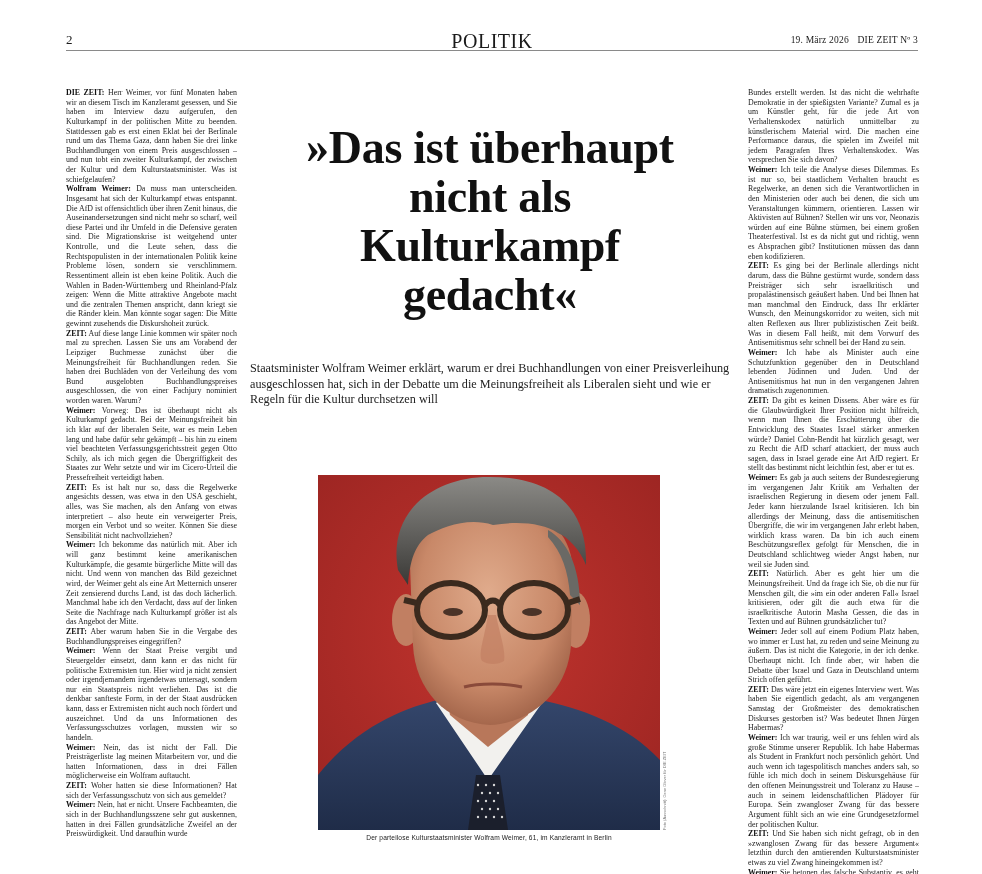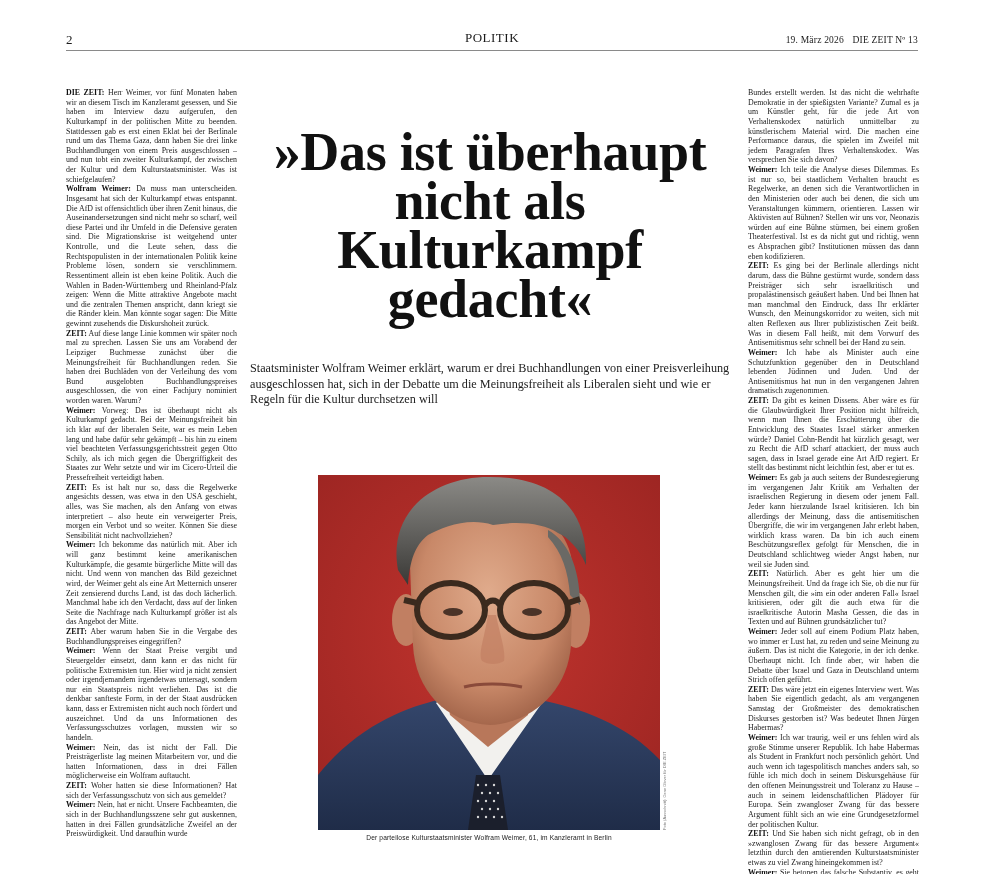--- a/index.html
+++ b/index.html
@@ -1,47 +1,47 @@
 <!DOCTYPE html>
 <html><head>
 <meta charset="utf-8">
 <style>
   html, body { margin: 0; padding: 0; background: #ffffff; }
   body { width: 982px; height: 874px; position: relative; overflow: hidden; color: #1a1a1a; font-family: "Liberation Serif", "DejaVu Serif", serif; }
   .page-header { position: absolute; left: 66px; top: 30px; width: 852px; height: 20px; border-bottom: 1px solid #8a8a8a; }
   .page-num { position: absolute; left: 0; top: 2px; font-size: 13px; }
-  .section { position: absolute; left: 0; right: 0; top: 0; text-align: center; font-size: 13px; letter-spacing: 0.5px; }
+  .section { position: absolute; left: 0; right: 0; top: 0; text-align: center; font-size: 20px; letter-spacing: 0.5px; }
   .issue { position: absolute; right: 0; top: 5px; font-size: 9.5px; letter-spacing: 0.2px; }
   .issue span + span { margin-left: 6px; }
 
   .col { position: absolute; top: 88px; width: 171px; font-size: 7.9px; line-height: 9.62px; text-align: justify; hyphens: auto; color: #222; }
   .col.left { left: 66px; }
   .col.right { left: 748px; }
   .col p { margin: 0; }
   .col b { font-weight: bold; color: #111; }
 
-  .headline { position: absolute; left: 262px; width: 456px; top: 92px; text-align: center; font-size: 54px; line-height: 49px; color: #111; letter-spacing: -0.3px; }
+  .headline { position: absolute; left: 262px; width: 456px; top: 92px; text-align: center; font-size: 46px; line-height: 49px; color: #111; letter-spacing: -0.3px; }
   .headline span { display: block; }
   .subhead { position: absolute; left: 250px; width: 480px; top: 349px; text-align: left; font-size: 12.2px; line-height: 15.5px; color: #222; }
 
   .photo { position: absolute; left: 318px; top: 475px; width: 342px; height: 355px; overflow: hidden; background: #b02a26; }
   .photo svg { display: block; }
   .photo-credit { position: absolute; left: 662px; top: 740px; width: 8px; height: 90px; }
   .photo-credit span { display: block; transform: rotate(-90deg); transform-origin: left top; position: absolute; left: 0; top: 90px; white-space: nowrap; font-family: "Liberation Sans", sans-serif; font-size: 4px; color: #777; }
   .caption { position: absolute; left: 318px; width: 342px; top: 834px; text-align: center; font-family: "Liberation Sans", "DejaVu Sans", sans-serif; font-size: 6.6px; color: #222; letter-spacing: 0.15px; }
 </style>
 </head>
 <body>
 
 <header class="page-header">
   <span class="page-num">2</span>
   <div class="section">POLITIK</div>
   <div class="issue">
     <span>19. März 2026</span>
-    <span>DIE ZEIT Nº 13</span>
+    <span>DIE ZEIT Nº 3</span>
   </div>
 </header>
 
 <div class="col left">
   <p><b>DIE ZEIT:</b><span> Herr Weimer, vor fünf Monaten haben wir an diesem Tisch im Kanzleramt gesessen, und Sie haben im Interview dazu aufgerufen, den Kulturkampf in der politischen Mitte zu beenden. Stattdessen gab es erst einen Eklat bei der Berlinale rund um das Thema Gaza, dann haben Sie drei linke Buchhandlungen von einem Preis ausgeschlossen – und nun tobt ein zweiter Kulturkampf, der zwischen der Kultur und dem Kulturstaatsminister. Was ist schiefgelaufen?</span></p>
   <p><b>Wolfram Weimer:</b><span> Da muss man unterscheiden. Insgesamt hat sich der Kulturkampf etwas entspannt. Die AfD ist offensichtlich über ihren Zenit hinaus, die Auseinandersetzungen sind nicht mehr so scharf, weil diese Partei und ihr Umfeld in die Defensive geraten sind. Die Migrationskrise ist weitgehend unter Kontrolle, und die Leute sehen, dass die Rechtspopulisten in der internationalen Politik keine Probleme lösen, sondern sie verschlimmern. Ressentiment allein ist eben keine Politik. Auch die Wahlen in Baden-Württemberg und Rheinland-Pfalz zeigen: Wenn die Mitte attraktive Angebote macht und die zentralen Themen anspricht, dann kriegt sie die Ränder klein. Man könnte sogar sagen: Die Mitte gewinnt zusehends die Diskurshoheit zurück.</span></p>
   <p><b>ZEIT:</b><span> Auf diese lange Linie kommen wir später noch mal zu sprechen. Lassen Sie uns am Vorabend der Leipziger Buchmesse zunächst über die Meinungsfreiheit für Buchhandlungen reden. Sie haben drei Buchläden von der Verleihung des vom Bund ausgelobten Buchhandlungspreises ausgeschlossen, die von einer Fachjury nominiert worden waren. Warum?</span></p>
   <p><b>Weimer:</b><span> Vorweg: Das ist überhaupt nicht als Kulturkampf gedacht. Bei der Meinungsfreiheit bin ich klar auf der liberalen Seite, war es mein Leben lang und habe dafür sehr gekämpft – bis hin zu einem viel beachteten Verfassungsgerichtsstreit gegen Otto Schily, als ich mich gegen die Übergriffigkeit des Staates zur Wehr setzte und wir im Cicero-Urteil die Pressefreiheit verteidigt haben.</span></p>
   <p><b>ZEIT:</b><span> Es ist halt nur so, dass die Regelwerke angesichts dessen, was etwa in den USA geschieht, alles, was Sie machen, als den Anfang von etwas interpretiert – also heute ein verweigerter Preis, morgen ein Verbot und so weiter. Können Sie diese Sensibilität nicht nachvollziehen?</span></p>
   <p><b>Weimer:</b><span> Ich bekomme das natürlich mit. Aber ich will ganz bestimmt keine amerikanischen Kulturkämpfe, die gesamte bürgerliche Mitte will das nicht. Und wenn von manchen das Bild gezeichnet wird, der Weimer geht als eine Art Metternich unserer Zeit zensierend durchs Land, ist das doch lächerlich. Manchmal habe ich den Verdacht, dass auf der linken Seite die Nachfrage nach Kulturkampf größer ist als das Angebot der Mitte.</span></p>

